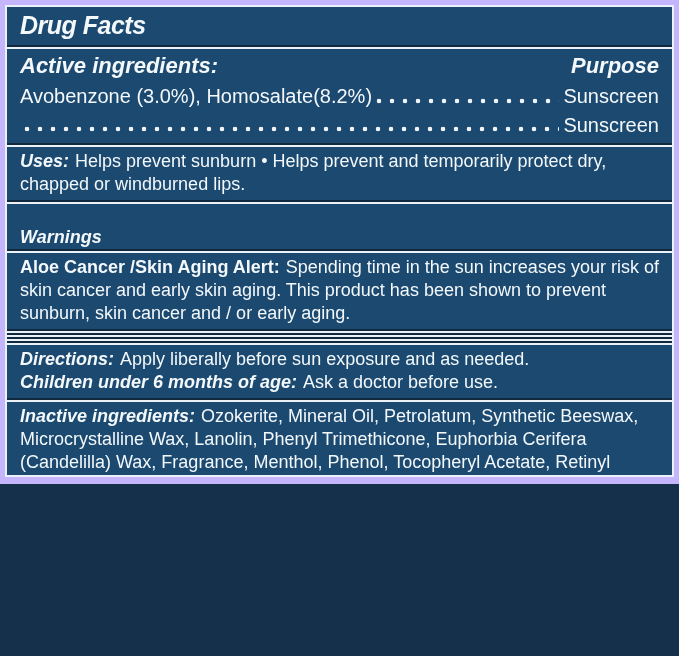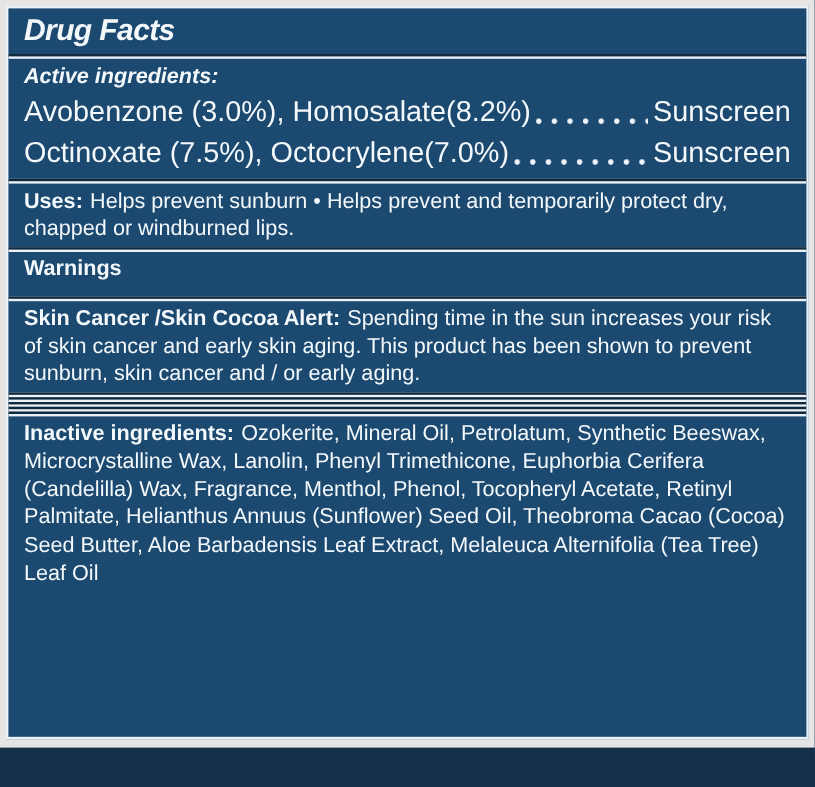--- a/index.html
+++ b/index.html
@@ -5,23 +5,23 @@
   html,body{margin:0;padding:0;}
   body{
     width:679px;height:656px;
     background:#15304a;
     font-family:"Liberation Sans", sans-serif;
     -webkit-font-smoothing:antialiased;
     overflow:hidden;
   }
   .frame{
     box-sizing:border-box;
-    width:679px;height:623px;
+    width:679px;height:484px;
     padding:5px 5px 7px 5px;
-    background:#e5e5e5;
+    background:#c4b5fd;
   }
   .panel{
     box-sizing:border-box;
     width:100%;height:100%;
     border:2px solid #eaf2f8;
     background:#1c4970;
     color:#f3f8fb;
     display:flex;
     flex-direction:column;
     overflow:hidden;
@@ -30,113 +30,121 @@
     padding:3px 13px 4px 13px;
     font-size:18px;
     line-height:1.28;
   }
   .divider{
     height:2px;
     background:#eaf2f8;
     border-top:2px solid #10293d;
     flex:0 0 auto;
   }
-  .bi{font-weight:bold;}
+  .bi{font-weight:bold;font-style:italic;}
   .b{font-weight:bold;}
   .lead{margin-right:6px;}
   .title{
     font-size:25px;
     font-weight:bold;
     font-style:italic;
     padding:4px 13px 5px 13px;
     letter-spacing:-0.5px;
   }
   .ai-head{
     display:flex;
     justify-content:space-between;
-    font-size:18px;
+    font-size:22px;
     font-weight:bold;
     font-style:italic;
     margin-bottom:2px;
   }
   .ai-row{
     display:flex;
     align-items:baseline;
-    font-size:24px;
+    font-size:20px;
     line-height:1.42;
     white-space:nowrap;
     justify-content:space-between;
   }
   .dots{
     flex:1 1 auto;
     align-self:stretch;
     margin:0 4px;
     background-image:radial-gradient(circle at 3px 3px, #eef4f9 2px, transparent 2.6px);
     background-size:13px 7px;
     background-repeat:repeat-x;
     background-position:left bottom 6px;
   }
   .grow{flex:1 1 auto;}
-  .tight{padding-top:2px;padding-bottom:12px;}
+  .tight{padding-top:2px;padding-bottom:0;margin-top:20px;}
 </style>
 </head>
 <body>
 
 <div class="frame">
   <div class="panel">
 
     <div class="title">Drug Facts</div>
 
     <div class="divider"></div>
 
     <div class="sec">
       <div class="ai-head">
         <span>Active ingredients:</span>
+        <span>Purpose</span>
       </div>
       <div class="ai-row">
         <span>Avobenzone (3.0%), Homosalate(8.2%)</span>
         <span class="dots"></span>
         <span>Sunscreen</span>
       </div>
       <div class="ai-row">
-        <span>Octinoxate (7.5%), Octocrylene(7.0%)</span>
         <span class="dots"></span>
         <span>Sunscreen</span>
       </div>
     </div>
 
     <div class="divider"></div>
 
     <div class="sec">
       <span class="bi lead">Uses:</span><span>Helps prevent sunburn • Helps prevent and temporarily protect dry, chapped or windburned lips.</span>
     </div>
 
     <div class="divider"></div>
 
     <div class="sec tight">
       <span class="bi">Warnings</span>
     </div>
 
     <div class="divider"></div>
 
     <div class="sec">
-      <span class="b lead">Skin Cancer /Skin Cocoa Alert:</span><span>Spending time in the sun increases your risk of skin cancer and early skin aging. This product has been shown to prevent sunburn, skin cancer and / or early aging.</span>
+      <span class="b lead">Aloe Cancer /Skin Aging Alert:</span><span>Spending time in the sun increases your risk of skin cancer and early skin aging. This product has been shown to prevent sunburn, skin cancer and / or early aging.</span>
     </div>
 
     <div class="divider"></div>
 
 
     <div class="divider"></div>
 
 
     <div class="divider"></div>
 
 
     <div class="divider"></div>
 
+    <div class="sec">
+      <div>
+        <span class="bi lead">Directions:</span><span>Apply liberally before sun exposure and as needed.</span>
+      </div>
+      <div>
+        <span class="bi lead">Children under 6 months of age:</span><span>Ask a doctor before use.</span>
+      </div>
+    </div>
 
     <div class="divider"></div>
 
     <div class="sec grow">
       <span class="bi lead">Inactive ingredients:</span><span>Ozokerite, Mineral Oil, Petrolatum, Synthetic Beeswax, Microcrystalline Wax, Lanolin, Phenyl Trimethicone, Euphorbia Cerifera (Candelilla) Wax, Fragrance, Menthol, Phenol, Tocopheryl Acetate, Retinyl Palmitate, Helianthus Annuus (Sunflower) Seed Oil, Theobroma Cacao (Cocoa) Seed Butter, Aloe Barbadensis Leaf Extract, Melaleuca Alternifolia (Tea Tree) Leaf Oil</span>
     </div>
 
   </div>
 </div>
 

